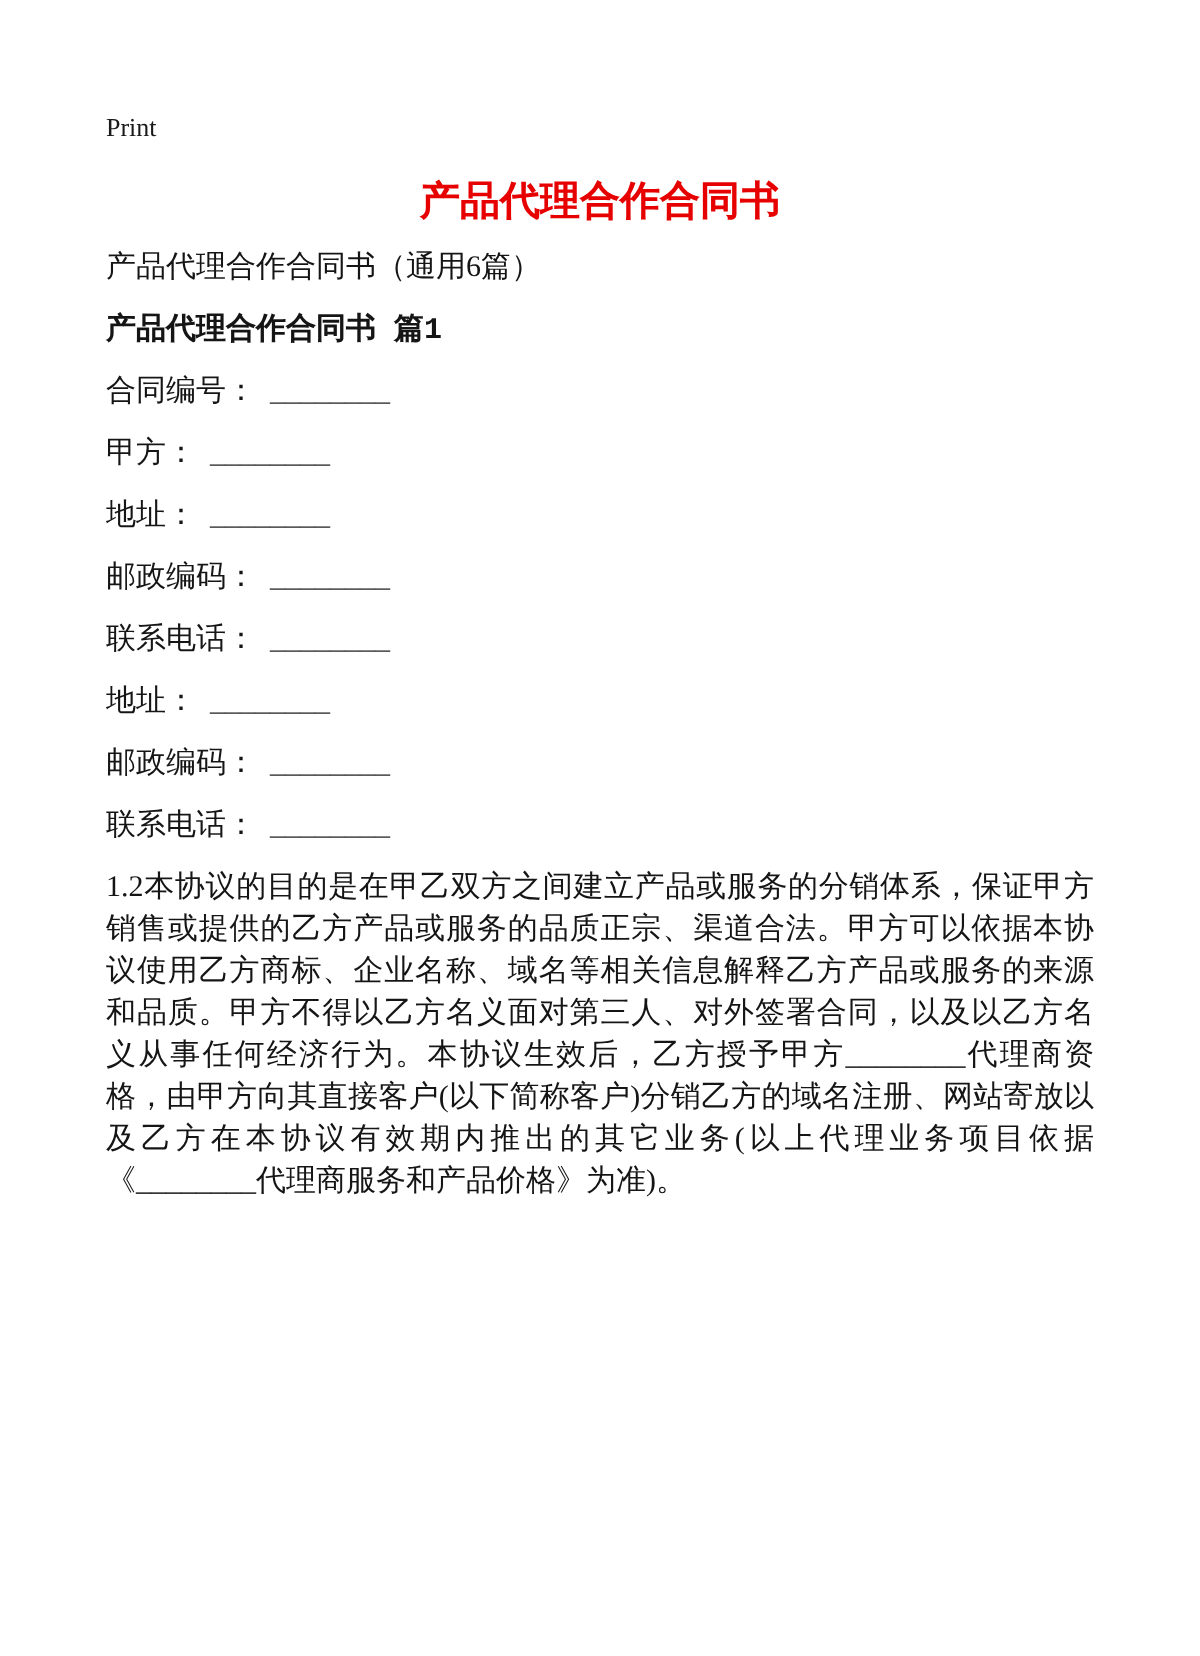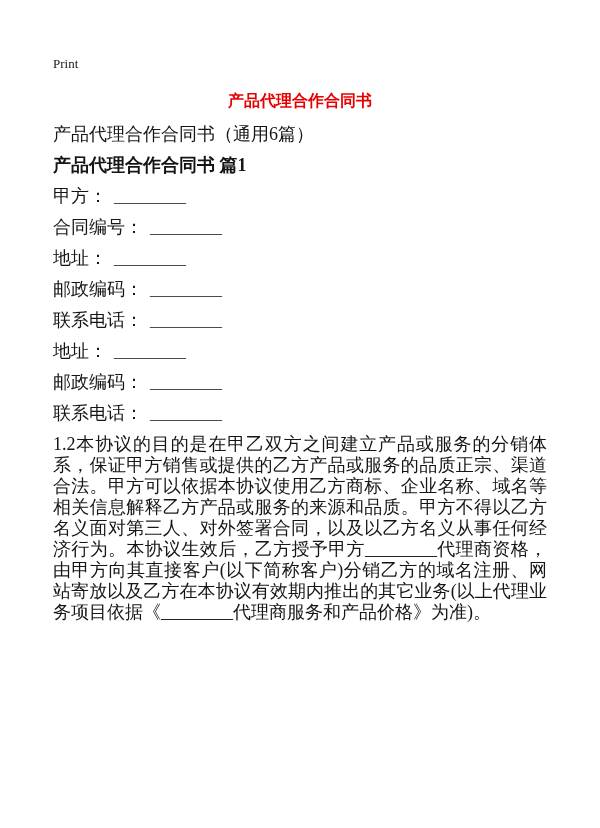--- a/index.html
+++ b/index.html
@@ -20,34 +20,34 @@
     overflow: hidden;
   }
   .print-link {
     font-size: 13px;
     line-height: 16px;
     margin: 0 0 4px 0;
     color: #1a1a1a;
   }
   .doc-title {
     font-family: "Liberation Sans", sans-serif;
-    font-size: 16px;
+    font-size: 20px;
     line-height: 26px;
     font-weight: bold;
     text-align: center;
     color: #e60000;
     margin: 16px 0 10px 0;
   }
   p.doc-line {
-    font-size: 18px;
+    font-size: 15px;
     line-height: 21px;
     margin: 10px 0;
   }
   p.part-heading {
-    font-family: Liberation Serif, serif;
+    font-family: Liberation Mono, monospace;
     font-weight: bold;
   }
   .field-row .blank {
     margin-left: 7px;
     letter-spacing: 0;
     color: #444444;
   }
   .clause {
     text-align: justify;
   }
@@ -59,24 +59,24 @@
 
   <p class="print-link">Print</p>
 
   <h1 class="doc-title">产品代理合作合同书</h1>
 
   <p class="doc-line">产品代理合作合同书（通用6篇）</p>
 
   <p class="doc-line part-heading">产品代理合作合同书 篇1</p>
 
   <p class="doc-line field-row">
-    <span>甲方：</span><span class="blank">________</span>
+    <span>合同编号：</span><span class="blank">________</span>
   </p>
   <p class="doc-line field-row">
-    <span>合同编号：</span><span class="blank">________</span>
+    <span>甲方：</span><span class="blank">________</span>
   </p>
   <p class="doc-line field-row">
     <span>地址：</span><span class="blank">________</span>
   </p>
   <p class="doc-line field-row">
     <span>邮政编码：</span><span class="blank">________</span>
   </p>
   <p class="doc-line field-row">
     <span>联系电话：</span><span class="blank">________</span>
   </p>

